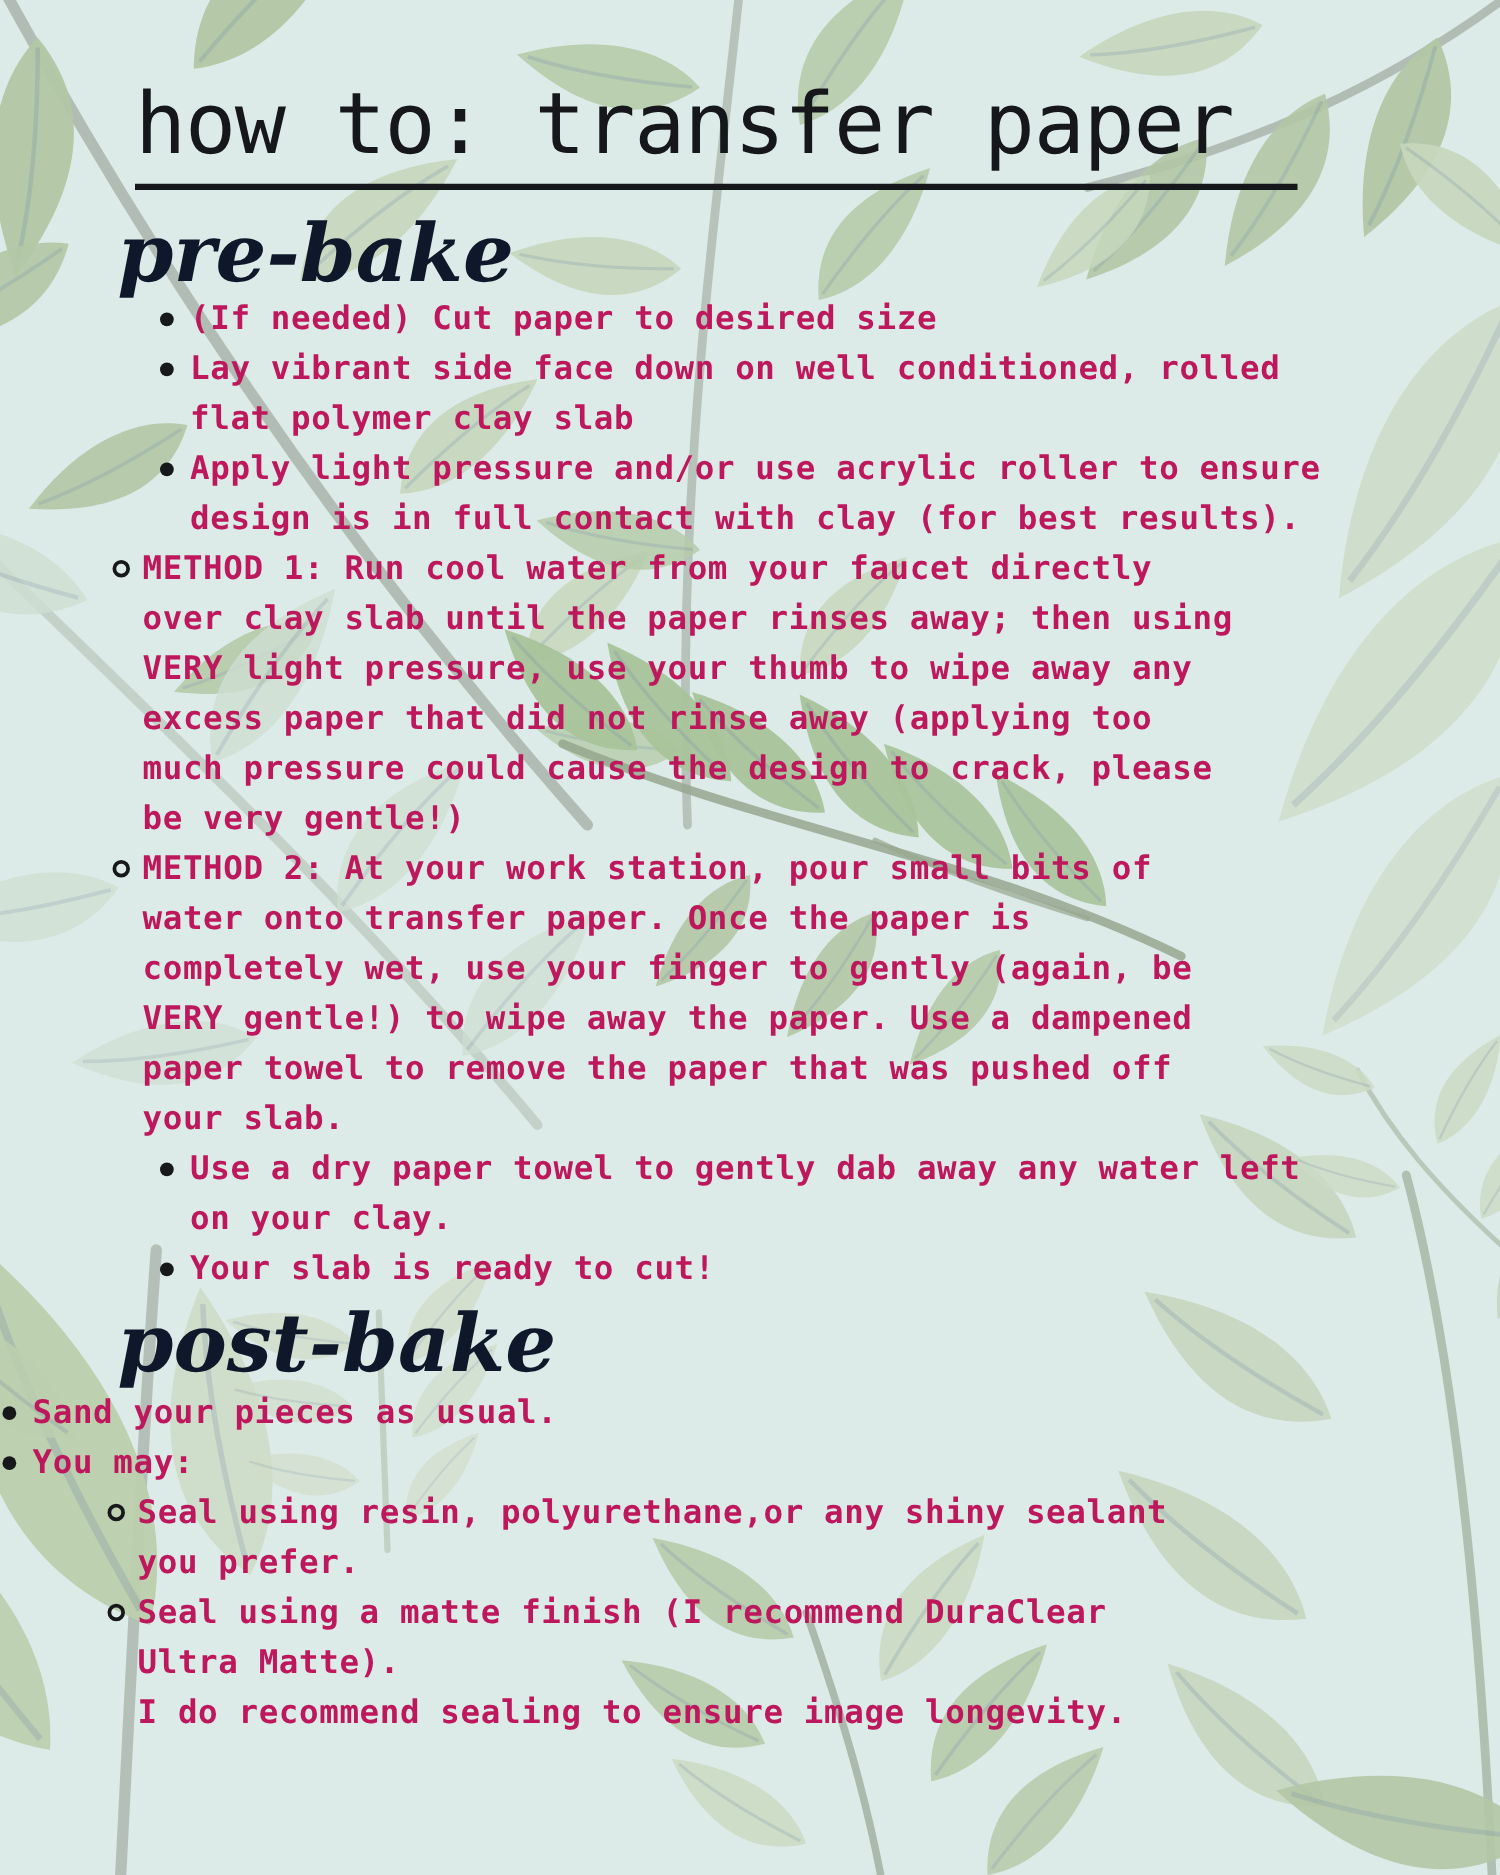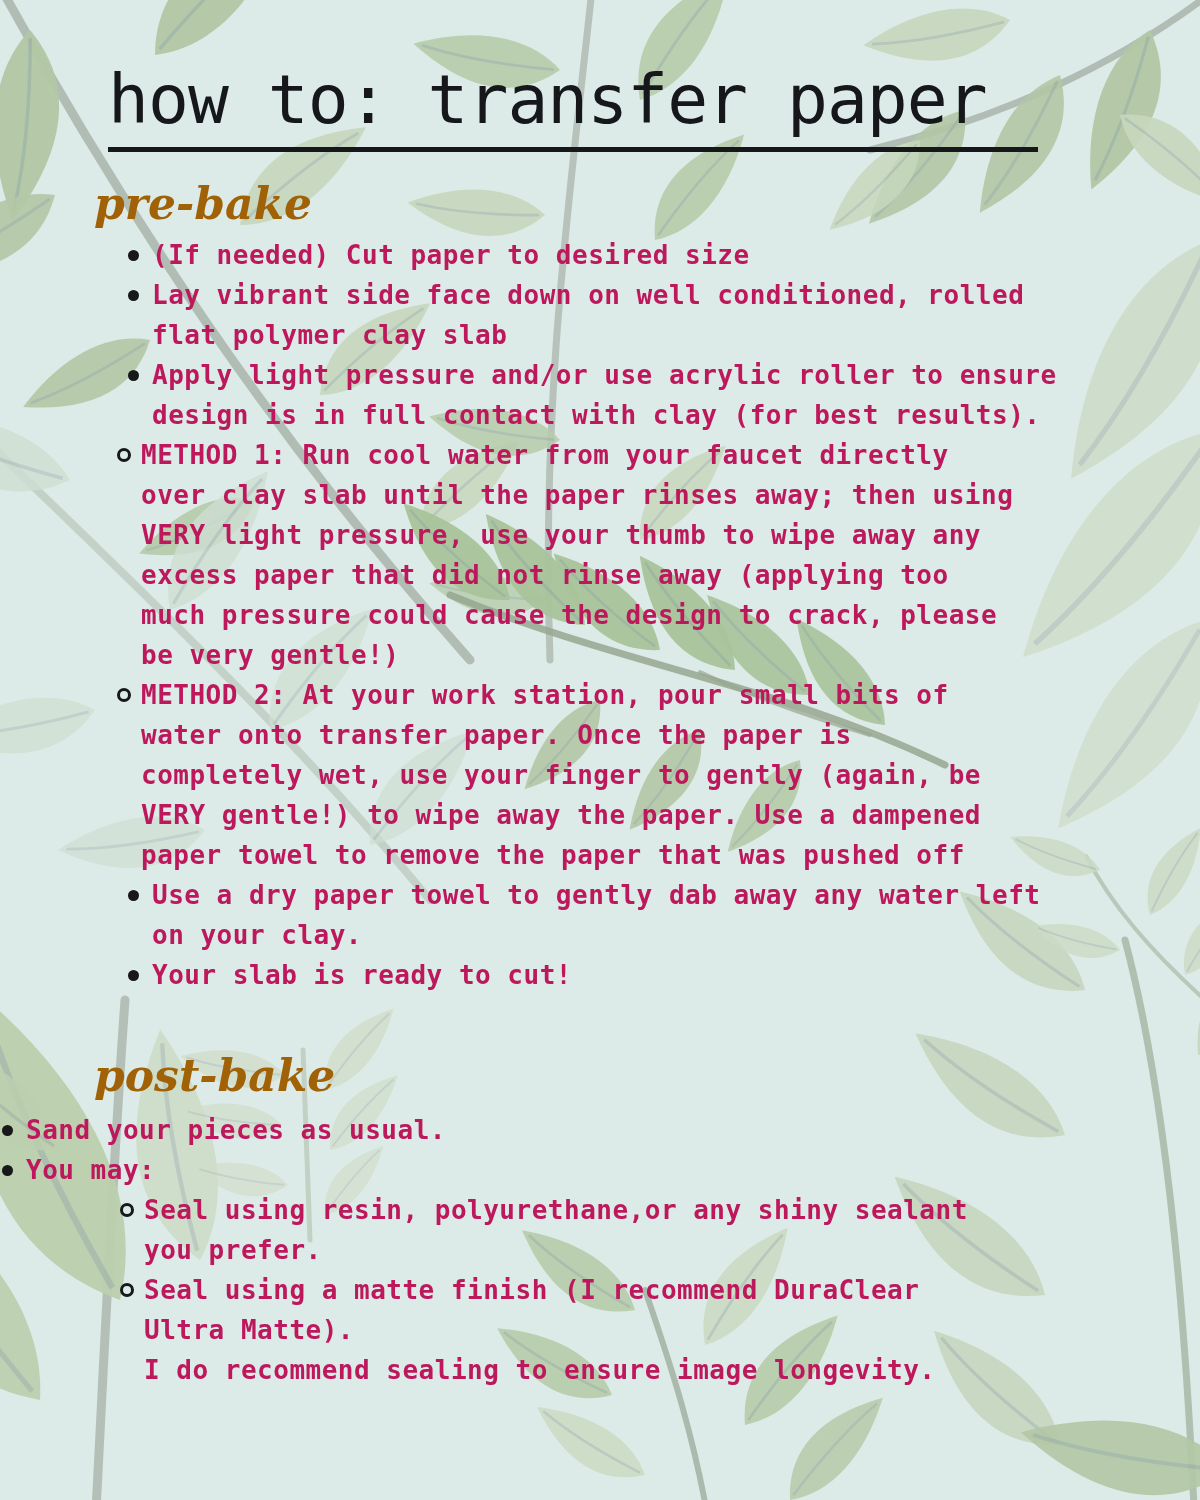--- a/index.html
+++ b/index.html
@@ -12,42 +12,42 @@
     position:absolute;left:108px;top:66px;margin:0;
     font-family:"DejaVu Sans Mono",monospace;font-weight:normal;
     font-size:68px;line-height:68px;letter-spacing:-1px;color:#15171a;white-space:pre;
   }
   .title-underline{position:absolute;left:108px;top:147px;width:930px;height:5px;background:#15171a;}
 
   .section-heading{
     position:absolute;left:94px;margin:0;
     font-family:"DejaVu Serif","Liberation Serif",serif;
     font-style:italic;font-weight:bold;
-    font-size:44px;line-height:64px;color:#a16207;letter-spacing:0px;
+    font-size:64px;line-height:64px;color:#0f172a;letter-spacing:0px;
   }
   #prebake-heading{top:172px;}
   #postbake-heading{top:1044px;}
 
   .list{position:absolute;left:0;width:1200px;}
   #prebake-list{top:235px;}
   #postbake-list{top:1110px;}
 
   .row{display:flex;align-items:center;height:40px;}
   .txt{
     font-family:"DejaVu Sans Mono",monospace;font-weight:bold;
     font-size:26px;letter-spacing:0.5px;color:#be185d;white-space:pre;
   }
   .marker{width:26px;flex:none;display:flex;align-items:center;}
   .marker .dot{display:block;margin-left:2px;}
   .marker.bullet .dot{width:11px;height:11px;border-radius:50%;background:#17181a;}
   .marker.circle .dot{width:8px;height:8px;border-radius:50%;border:3px solid #17181a;background:transparent;}
   .pre .lvl1{padding-left:126px;}
-  .pre .lvl2{padding-left:115px;}
+  .pre .lvl2{padding-left:88px;}
   .post .lvl1{}
-  .post .lvl2{padding-left:118px;}
+  .post .lvl2{padding-left:84px;}
 </style>
 </head>
 <body>
 
 <div class="canvas">
 
   <svg class="leaves" viewBox="0 0 1200 1500" aria-hidden="true">
     <defs>
       <g id="lf">
         <path d="M0 0 C14 -30 44 -48 100 -36 C66 -2 30 10 0 0 Z"></path>
@@ -241,20 +241,24 @@
           <span class="txt">completely wet, use your finger to gently (again, be</span>
         </div>
         <div class="row lvl2">
           <span class="marker none"></span>
           <span class="txt">VERY gentle!) to wipe away the paper. Use a dampened</span>
         </div>
         <div class="row lvl2">
           <span class="marker none"></span>
           <span class="txt">paper towel to remove the paper that was pushed off</span>
         </div>
+        <div class="row lvl2">
+          <span class="marker none"></span>
+          <span class="txt">your slab.</span>
+        </div>
         <div class="row lvl1">
           <span class="marker bullet">
             <i class="dot"></i>
           </span>
           <span class="txt">Use a dry paper towel to gently dab away any water left</span>
         </div>
         <div class="row lvl1">
           <span class="marker none"></span>
           <span class="txt">on your clay.</span>
         </div>

